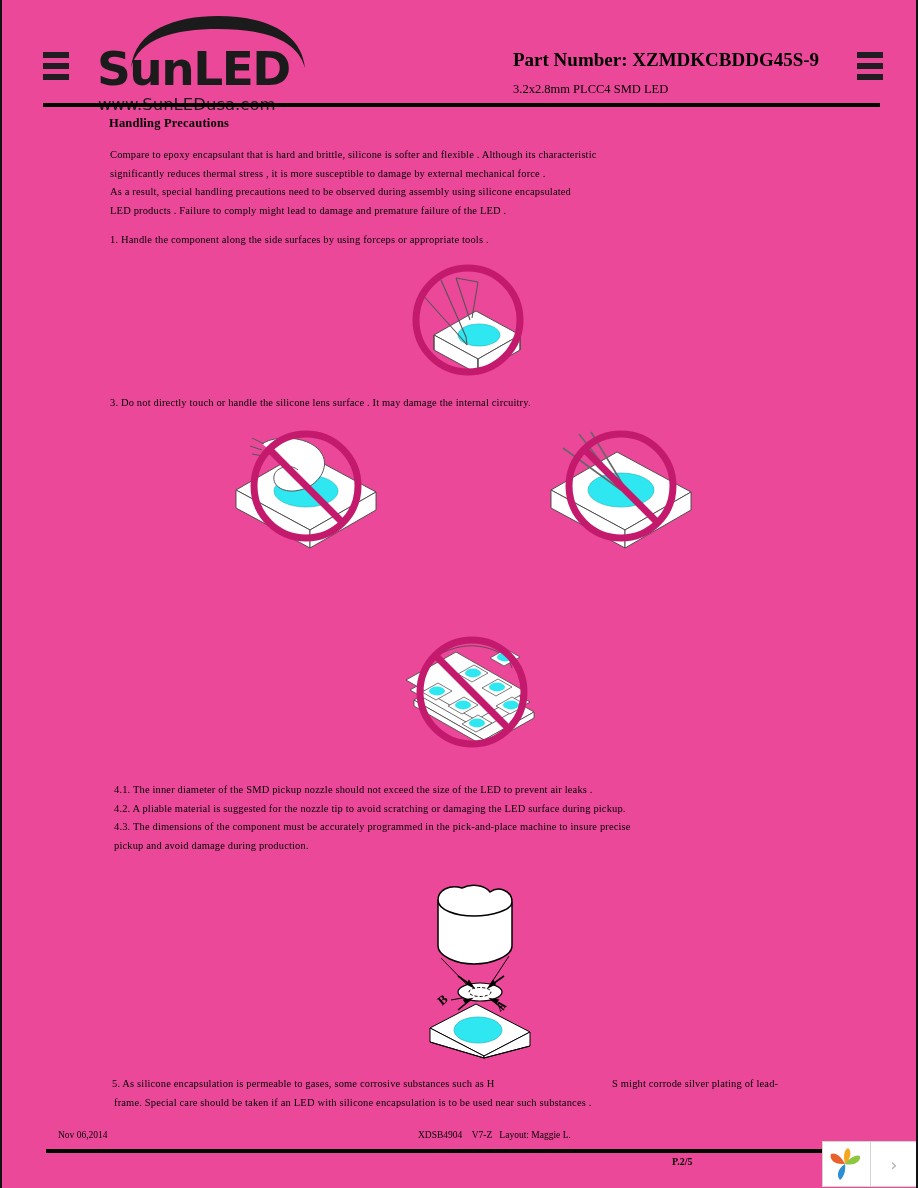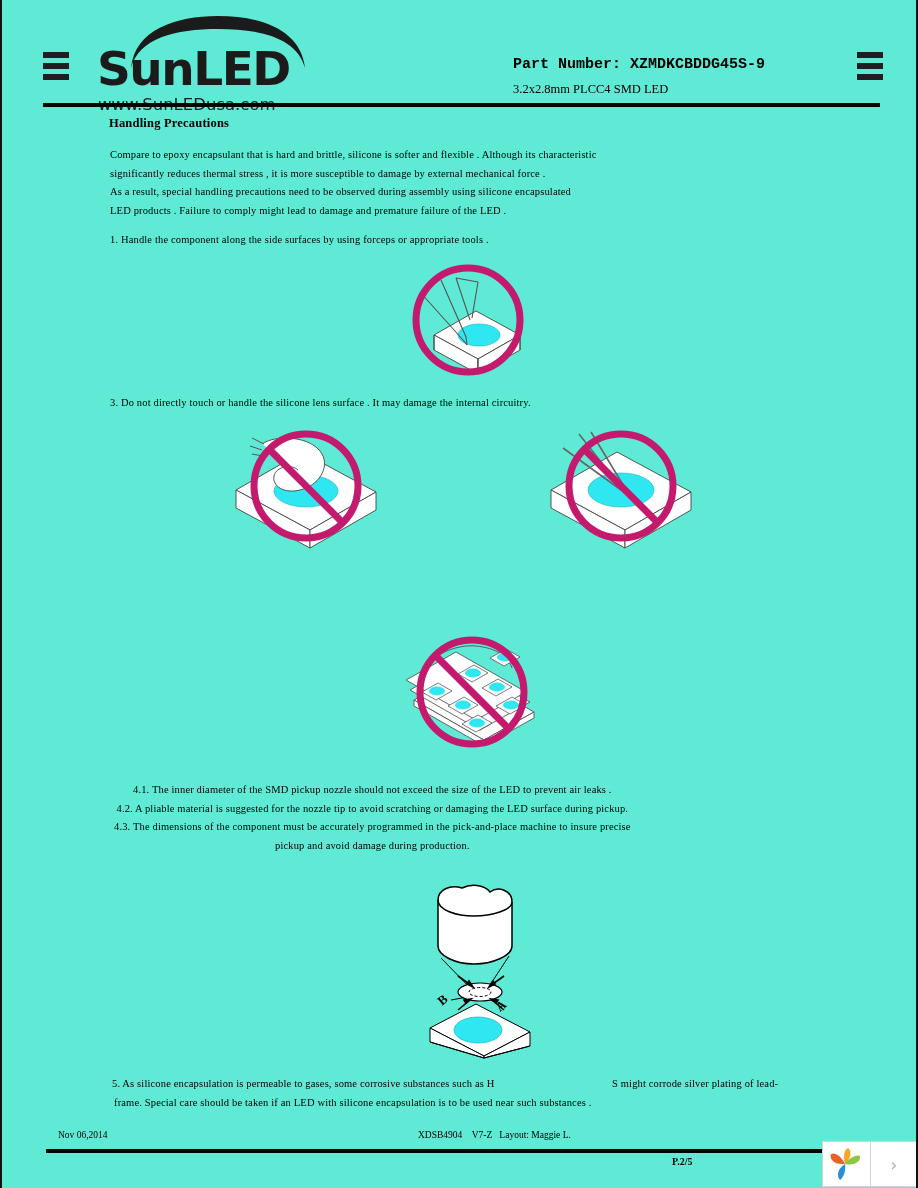--- a/index.html
+++ b/index.html
@@ -9,21 +9,21 @@
   }
   body {
     font-family: "Liberation Serif", "DejaVu Serif", serif;
     color: #000000;
   }
   #page {
     position: relative;
     width: 918px;
     height: 1188px;
     overflow: hidden;
-    background: #5eead4;
+    background: #ec4899;
     border-left: 2px solid #111111;
     border-right: 2px solid #111111;
     box-sizing: border-box;
   }
 
   
   #header {
     position: absolute;
     left: 0; top: 0;
     width: 918px;
@@ -77,24 +77,24 @@
     top: 79px;
     font-family: "DejaVu Sans", "Liberation Sans", sans-serif;
     font-size: 16.5px;
     color: #1b1b1b;
     letter-spacing: 0px;
   }
 
   #part-number {
     position: absolute;
     left: 511px;
-    top: 56px;
-    font-family: Liberation Mono, monospace;
+    top: 49px;
+    font-family: Liberation Serif, serif;
     font-weight: bold;
-    font-size: 15px;
+    font-size: 19px;
     color: #000;
     white-space: nowrap;
   }
   #part-subtitle {
     position: absolute;
     left: 511px;
     top: 82px;
     font-family: "Liberation Serif", "DejaVu Serif", serif;
     font-size: 12.5px;
     color: #000;
@@ -323,21 +323,21 @@
       </g>
       <g transform="translate(96,72)">
         <polygon points="0,0 16,-9 30,-1 14,8" fill="#ffffff" stroke="#444" stroke-width="0.7"></polygon>
         <ellipse cx="15" cy="-1" rx="8" ry="4.4" fill="#2FE7F0"></ellipse>
       </g>
     </g>
     <circle cx="72" cy="58" r="52" fill="none" stroke="#C41A6E" stroke-width="7"></circle>
     <line x1="35" y1="21" x2="109" y2="95" stroke="#C41A6E" stroke-width="7"></line>
   </svg>
 
-  <div class="para" style="left:112px; top:781px;text-align:center;">
+  <div class="para" style="left:112px; top:781px;">
     <div>4.1. The inner diameter of the SMD pickup nozzle should not exceed the size of the LED to prevent air leaks .</div>
     <div>4.2. A pliable material is suggested for the nozzle tip to avoid scratching or damaging the LED surface during pickup.</div>
     <div>4.3. The dimensions of the component must be accurately programmed in the pick-and-place machine to insure precise</div>
     <div style="padding-left:-2px;">pickup and avoid damage during production.</div>
   </div>
 
   <svg class="fig" style="left:412px; top:882px;" width="148" height="178" viewBox="0 0 148 178">
 
     <g fill="#ffffff" stroke="#000" stroke-width="1.5">
       <path d="M24,18 C24,8 36,2 48,6 C56,2 70,2 76,10 C84,4 98,8 98,20 L98,64 C98,74 78,82 60,82 C42,82 24,74 24,64 Z"></path>

